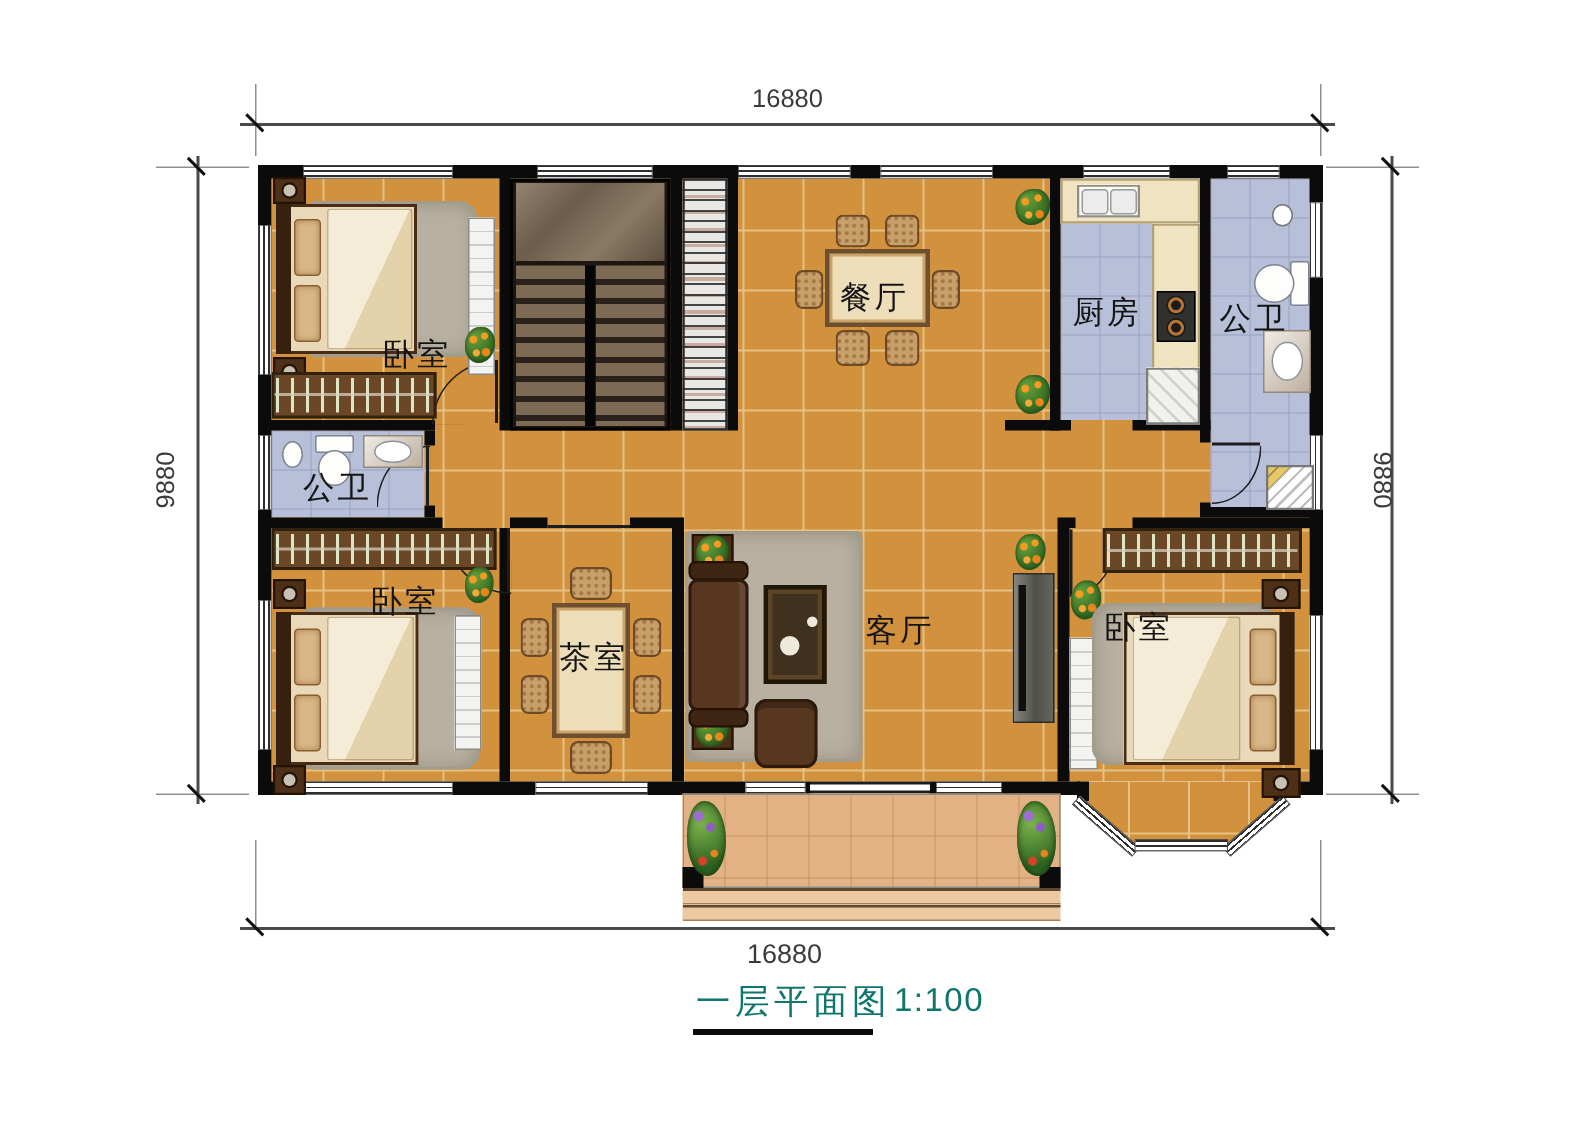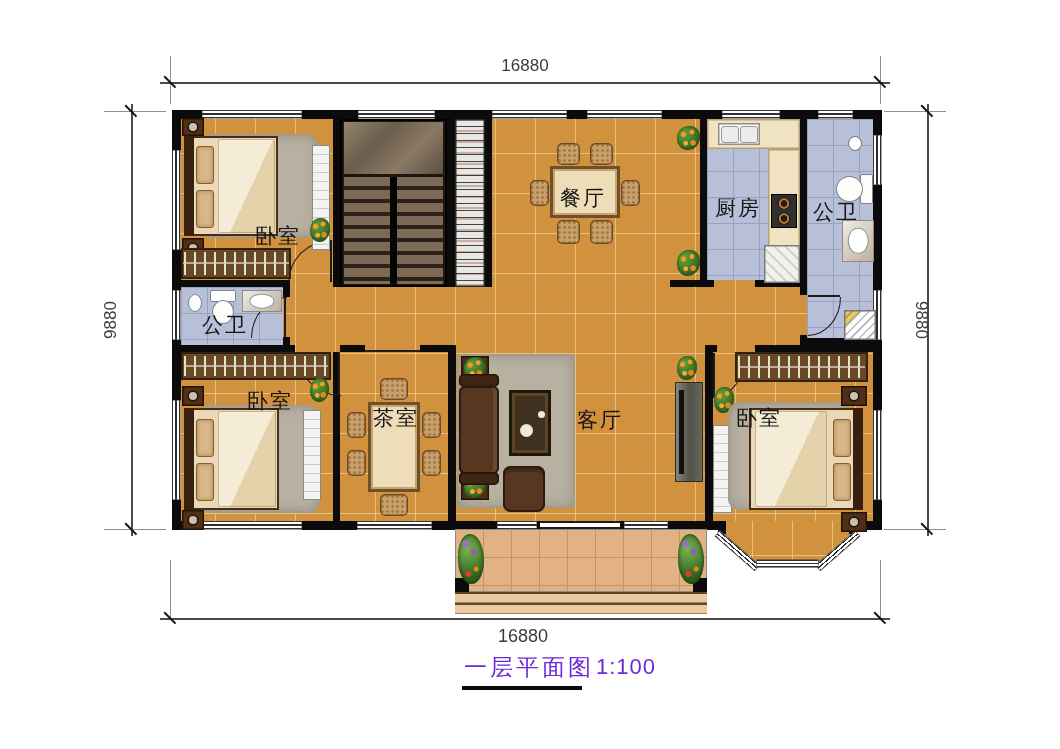--- a/index.html
+++ b/index.html
@@ -107,21 +107,21 @@
 .wlight{position:absolute;background:#fff;border:1.5px solid #777;border-radius:50%;}
 .sill{position:absolute;background:#1d1d1d;}
 .step{position:absolute;background:#ecc9a0;box-shadow:inset 0 2px 0 #5d4730,inset 0 -1px 0 #a3825f;}
 .cblock{position:absolute;background:#0b0b0b;}
 .rlabel{position:absolute;transform:translate(-50%,-50%);font-size:21px;color:#141414;
   letter-spacing:2px;white-space:nowrap;font-weight:500;}
 .dline{position:absolute;background:#4a4a4a;}
 .dext{position:absolute;background:#8f8f8f;}
 .tick{position:absolute;width:16px;height:1.6px;background:#111;transform:rotate(45deg);}
 .dimtext{position:absolute;color:#3a3a3a;font-size:17px;text-align:center;}
-.title-text{position:absolute;font-size:23px;color:#6d28d9;letter-spacing:3px;white-space:nowrap;}
+.title-text{position:absolute;font-size:23px;color:#0f766e;letter-spacing:3px;white-space:nowrap;}
 .title-underline{position:absolute;background:#0a0a0a;}
 </style>
 </head>
 <body>
 
 <div class="canvas">
 
   <div class="dline" style="left:160px;top:82px;width:730px;height:1.5px;"></div>
   <div class="dext" style="left:170px;top:56px;width:1px;height:48px;"></div>
   <div class="dext" style="left:880px;top:56px;width:1px;height:48px;"></div>
@@ -340,21 +340,21 @@
     </div>
     <div class="nightstand" style="left:669px;top:276px;width:26px;height:20px;"></div>
     <div class="nightstand" style="left:669px;top:402px;width:26px;height:20px;"></div>
 
     <div class="rlabel" style="left:106px;top:126px;">卧室</div>
     <div class="rlabel" style="left:411px;top:88px;">餐厅</div>
     <div class="rlabel" style="left:566px;top:98px;">厨房</div>
     <div class="rlabel" style="left:664px;top:102px;">公卫</div>
     <div class="rlabel" style="left:53px;top:215px;">公卫</div>
     <div class="rlabel" style="left:98px;top:291px;">卧室</div>
-    <div class="rlabel" style="left:224px;top:308px;">茶室</div>
+    <div class="rlabel" style="left:224px;top:328px;">茶室</div>
     <div class="rlabel" style="left:428px;top:310px;">客厅</div>
     <div class="rlabel" style="left:587px;top:308px;">卧室</div>
   </div>
 
   <div class="title-text" style="left:464px;top:652px;">一层平面图</div>
   <div class="title-underline" style="left:462px;top:686px;width:120px;height:4px;"></div>
   <div class="title-text" style="left:596px;top:654px;font-size:22px;letter-spacing:1px;">1:100</div>
 
 </div>
 

